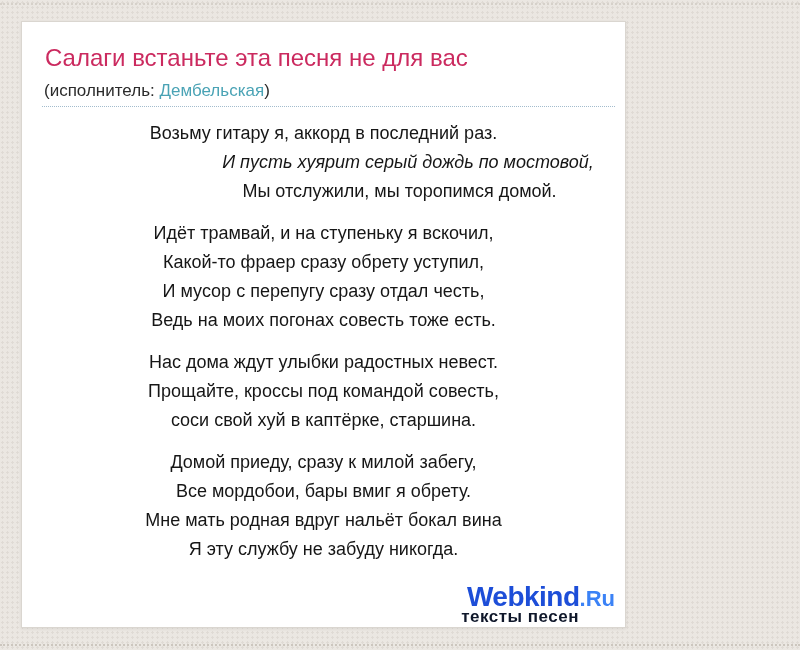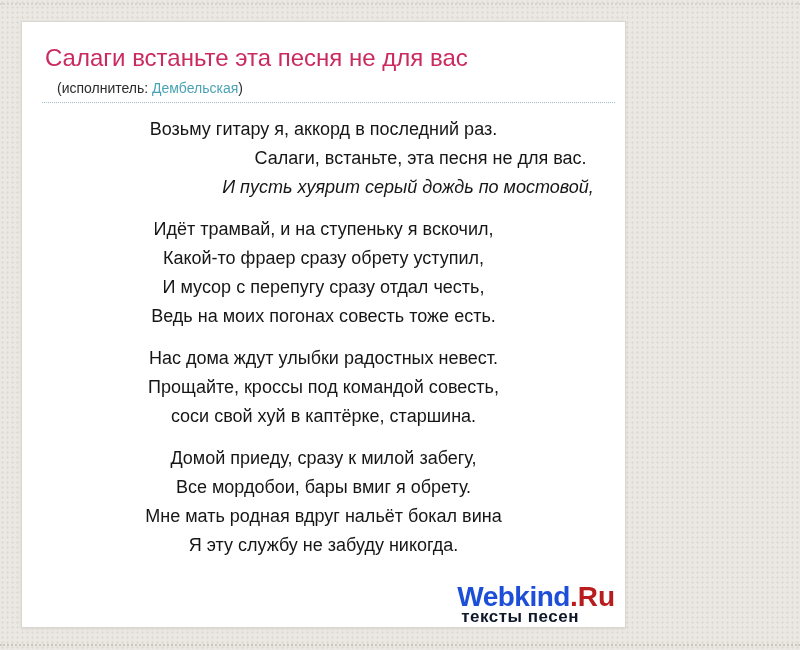--- a/index.html
+++ b/index.html
@@ -30,23 +30,23 @@
     padding: 20px 20px 0 20px;
   }
   h1.song-title {
     font-size: 24px;
     font-weight: normal;
     color: #cb2a5f;
     margin: 2px 0 7px 3px;
     line-height: 1.2;
   }
   .artist-line {
-    font-size: 14px;
+    font-size: 17px;
     color: #2b2b2b;
-    margin-left: 15px;
+    margin-left: 2px;
     line-height: 1.25;
   }
   .artist-link {
     color: #4aa3b5;
     text-decoration: none;
     cursor: pointer;
   }
   .separator {
     border-bottom: 1px dotted #a3bccd;
     margin: 5px -10px 12px 0;
@@ -67,23 +67,23 @@
     line-height: 1;
     cursor: pointer;
   }
   .logo-brand {
     font-size: 28px;
     font-weight: bold;
     color: #1d4ed8;
     letter-spacing: -0.5px;
   }
   .logo-domain {
-    font-size: 28px;
+    font-size: 22px;
     font-weight: bold;
-    color: #b91c1c;
+    color: #3b82f6;
   }
   .logo-tagline {
     font-size: 17px;
     font-weight: bold;
     color: #0f172a;
     margin-top: -3px;
     padding-right: 36px;
     letter-spacing: 0.5px;
   }
 </style>
@@ -97,22 +97,22 @@
 
   <h1 class="song-title">Салаги встаньте эта песня не для вас</h1>
 
   <div class="artist-line"><span>(исполнитель: </span><a class="artist-link" href="#">Дембельская</a><span>)</span></div>
 
   <div class="separator"></div>
 
   <div class="lyrics" id="lyrics-container">
       <div class="verse">
         <div class="lyric-line">Возьму гитару я, аккорд в последний раз.</div>
-        <div class="lyric-line" style="padding-left: 194px;">Салаги, встаньте, эта песня не для вас.</div>
         <div class="lyric-line" style="padding-left: 169px; font-style: italic;">И пусть хуярит серый дождь по мостовой,</div>
+        <div class="lyric-line" style="padding-left: 152px;">Мы отслужили, мы торопимся домой.</div>
       </div>
       <div class="verse">
         <div class="lyric-line">Идёт трамвай, и на ступеньку я вскочил,</div>
         <div class="lyric-line">Какой-то фраер сразу обрету уступил,</div>
         <div class="lyric-line">И мусор с перепугу сразу отдал честь,</div>
         <div class="lyric-line">Ведь на моих погонах совесть тоже есть.</div>
       </div>
       <div class="verse">
         <div class="lyric-line">Нас дома ждут улыбки радостных невест.</div>
         <div class="lyric-line">Прощайте, кроссы под командой совесть,</div>

